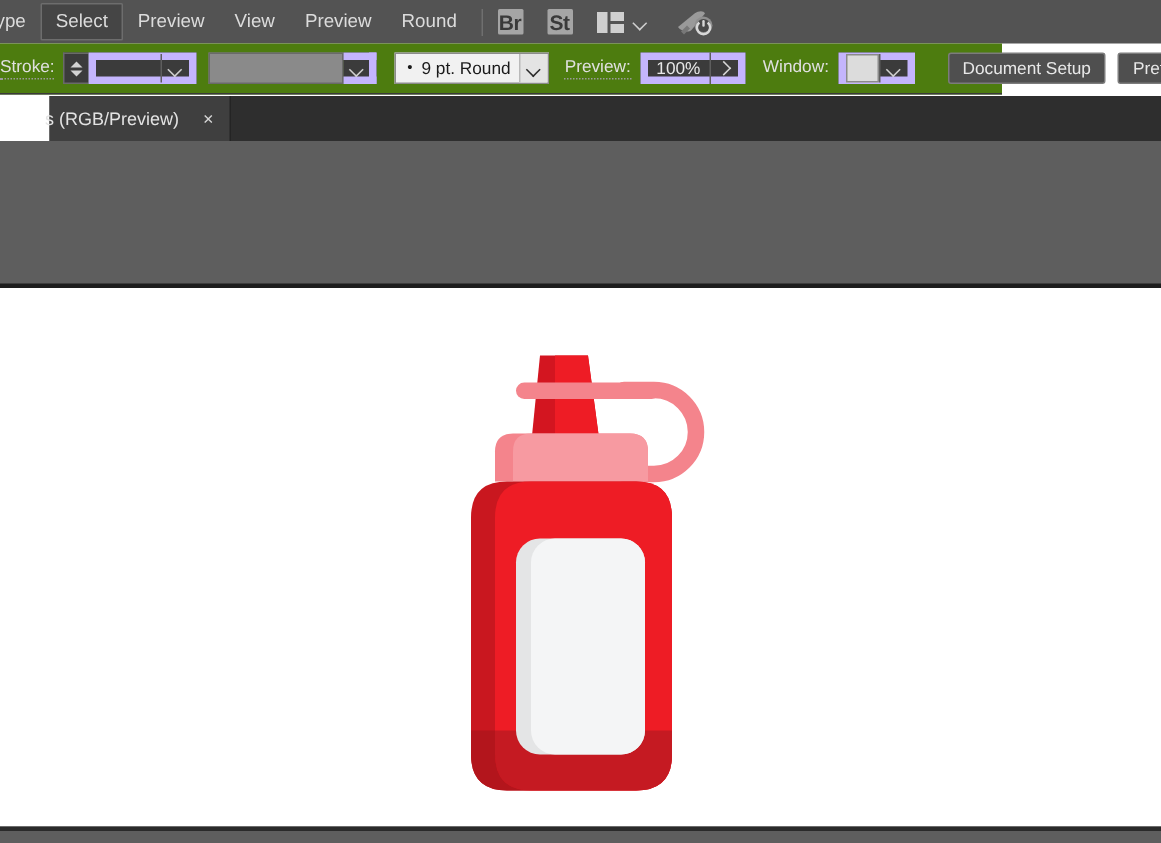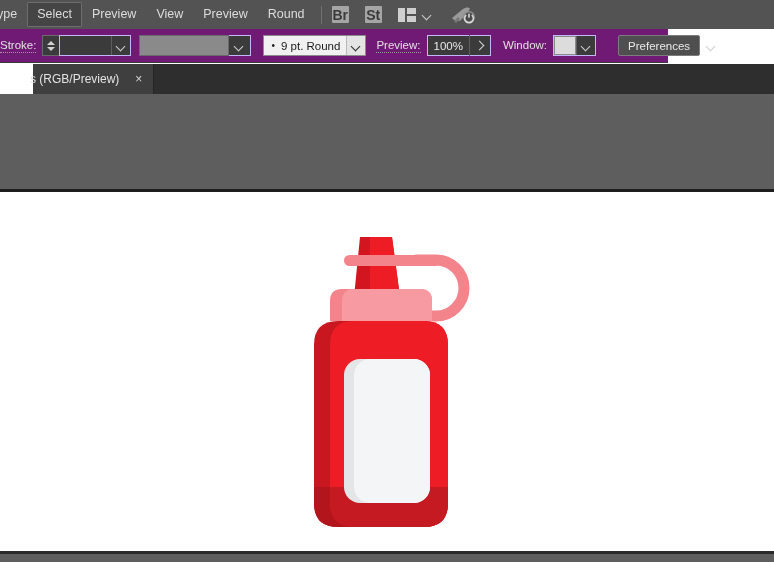--- a/index.html
+++ b/index.html
@@ -98,21 +98,21 @@
     margin-left: 18px;
     width: 26px; height: 20px;
     position: relative;
   }
 
   
   .controlbar {
     position: absolute;
     left: 0; top: 29px;
     width: 668px; height: 34px;
-    background: #701a75;
+    background: #4d7c0f;
     display: flex;
     align-items: center;
     box-sizing: border-box;
     border-bottom: 1px solid #3a3a3a;
   }
   .cb-label {
     font-size: 11.5px;
     color: #e0e0e0;
     border-bottom: 1px dotted #9b9b9b;
     line-height: 13px;
@@ -134,21 +134,21 @@
     width: 0; height: 0;
     border-left: 4px solid transparent;
     border-right: 4px solid transparent;
   }
   .stepper .up { border-bottom: 4px solid #d2d2d2; margin-bottom: 2px; }
   .stepper .dn { border-top: 4px solid #d2d2d2; }
 
   .combo {
     height: 21px;
     background: #3b3b3b;
-    border: 1px solid #c4b5fd;
+    border: 5px solid #c4b5fd;
     display: flex;
     align-items: center;
     box-sizing: border-box;
     color: #e8e8e8;
     font-size: 11.5px;
   }
   .combo .val { padding: 0 6px; white-space: nowrap; }
   .combo .btn {
     width: 18px; height: 19px;
     display: flex; align-items: center; justify-content: center;
@@ -353,20 +353,21 @@
 
     <div class="cb-label" style="border-bottom:none">Window:</div>
 
     <div class="combo" style="margin-right:22px">
       <span class="swatch-sm"></span>
       <span class="btn">
           <span class="chev"></span>
         </span>
     </div>
 
+    <div class="btn-pill" style="margin-right:8px">Document Setup</div>
     <div class="btn-pill">Preferences</div>
 
     <span class="chev" style="margin-left:6px"></span>
   </div>
 
   <div class="tabstrip">
     <div class="doc-tab">
       <span class="title">s (RGB/Preview)</span>
       <span class="close">×</span>
     </div>

